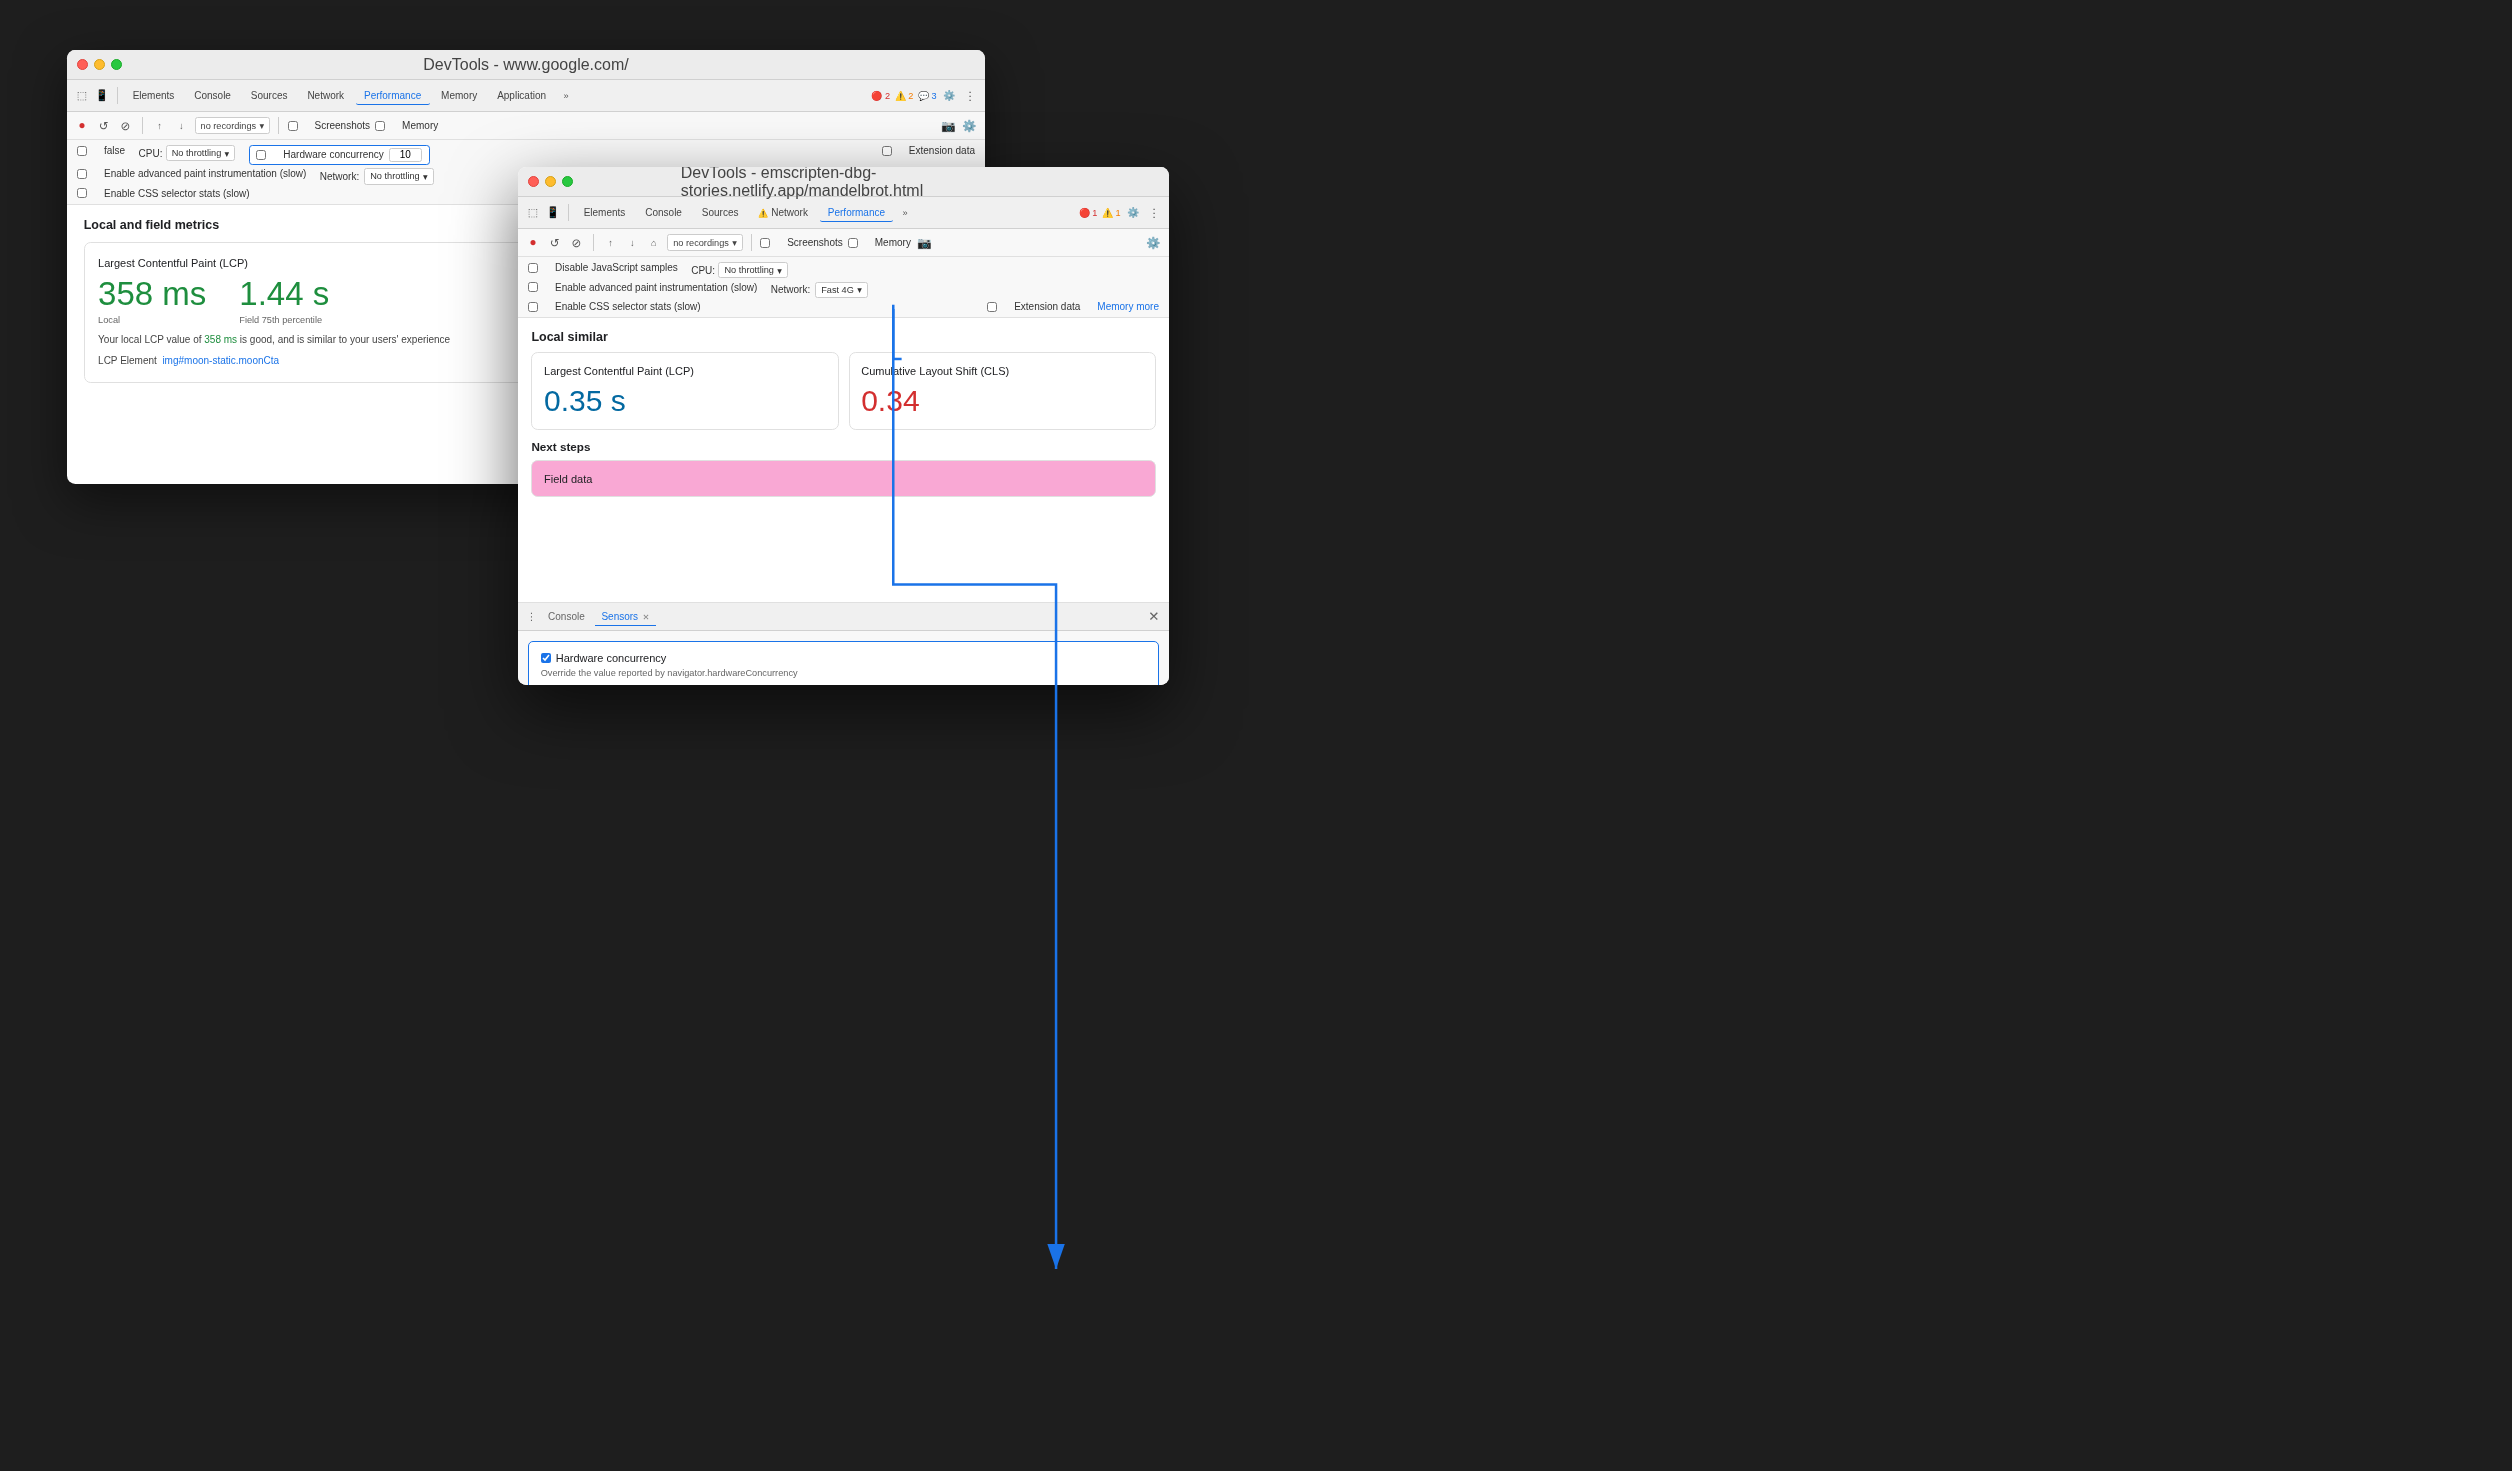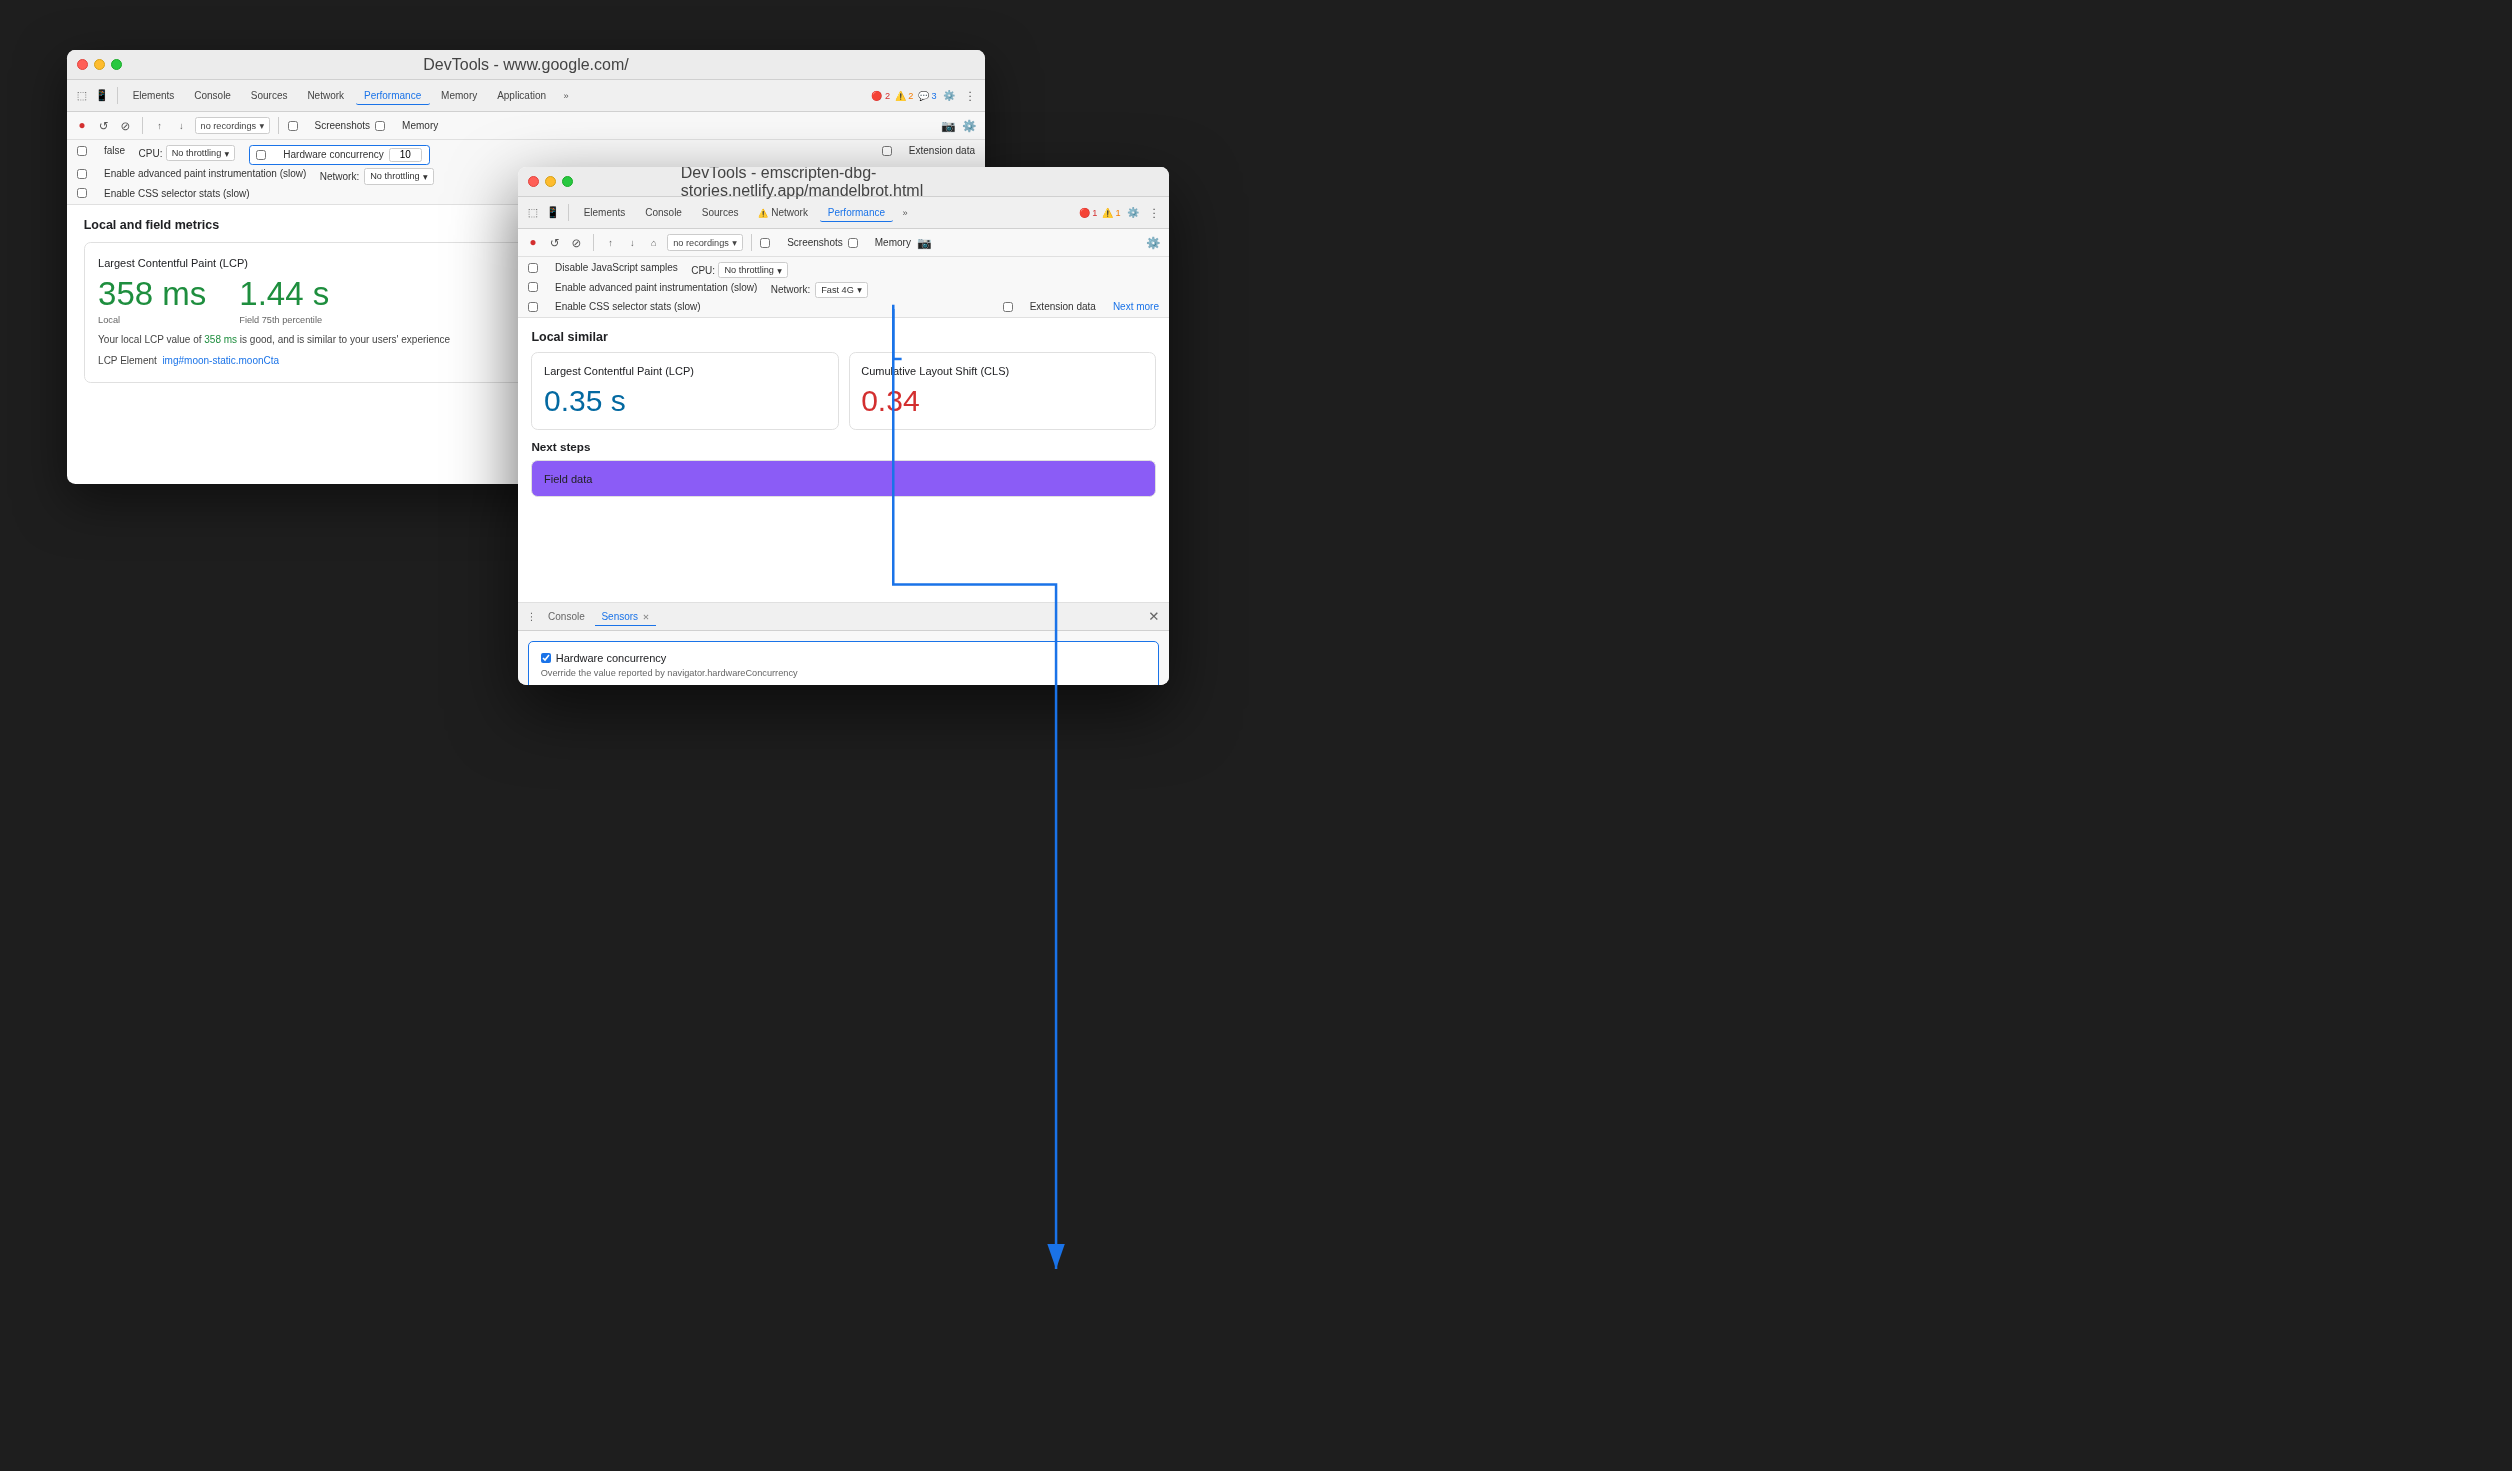--- a/index.html
+++ b/index.html
@@ -432,21 +432,21 @@
     }
 
     .next-steps-title {
       font-size: 11.7px;
       font-weight: 600;
       color: #202124;
       margin: 10px 0 6.7px;
     }
 
     .field-data-card {
-      background: #8b5cf6;
+      background: #f9a8d4;
       border: 0.8px solid #e0e0e0;
       border-radius: 6.7px;
       padding: 11.7px;
     }
 
     .field-data-title {
       font-size: 11px;
       font-weight: 500;
       color: #202124;
     }
@@ -693,21 +693,21 @@
       </div>
     </div>
     <div class="options-row">
       <label class="checkbox-row">
         <input type="checkbox" style="">
         <span>Enable CSS selector stats (slow)</span>
       </label>
       <label class="checkbox-row" style="margin-left: auto;">
         <input type="checkbox" style="">
         <span>Extension data</span>
-        <span class="link-text">Next more</span>
+        <span class="link-text">Memory more</span>
       </label>
     </div>
   </div>
 
   <div class="fw-content">
     <div class="local-metrics-title">Local similar</div>
     <div class="metrics-grid">
       <div class="metric-card-sm">
         <div class="metric-title">Largest Contentful Paint (LCP)</div>
         <div class="metric-val-green">0.35 s</div>

